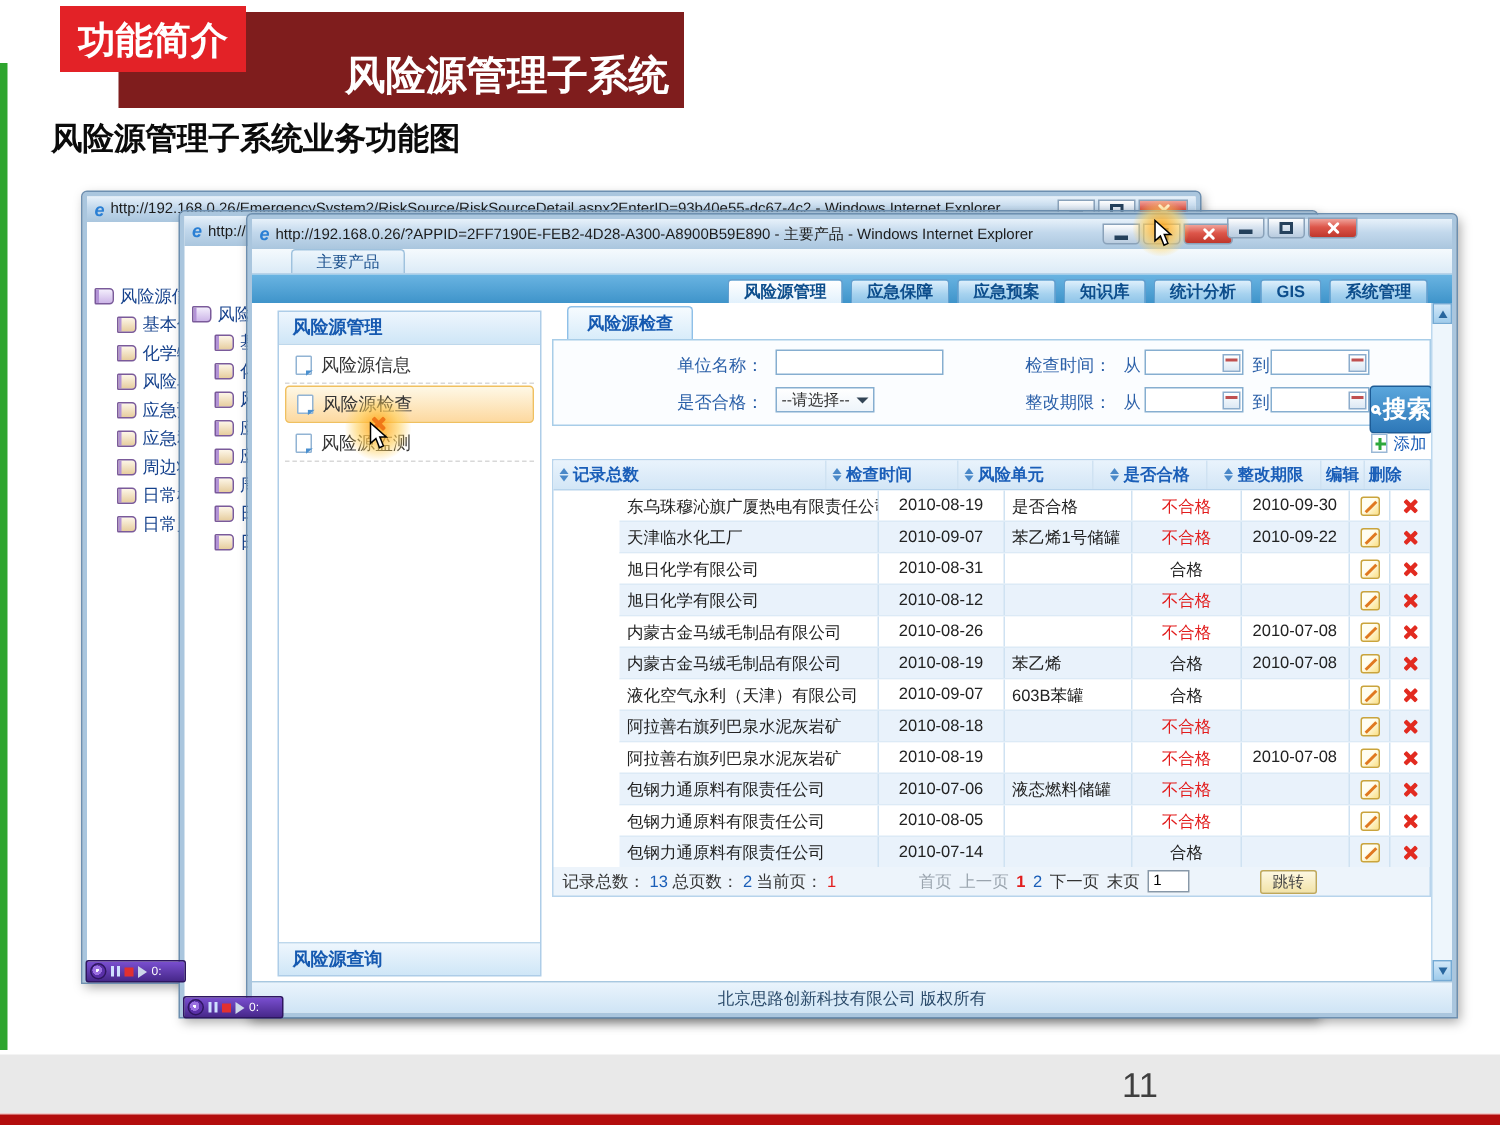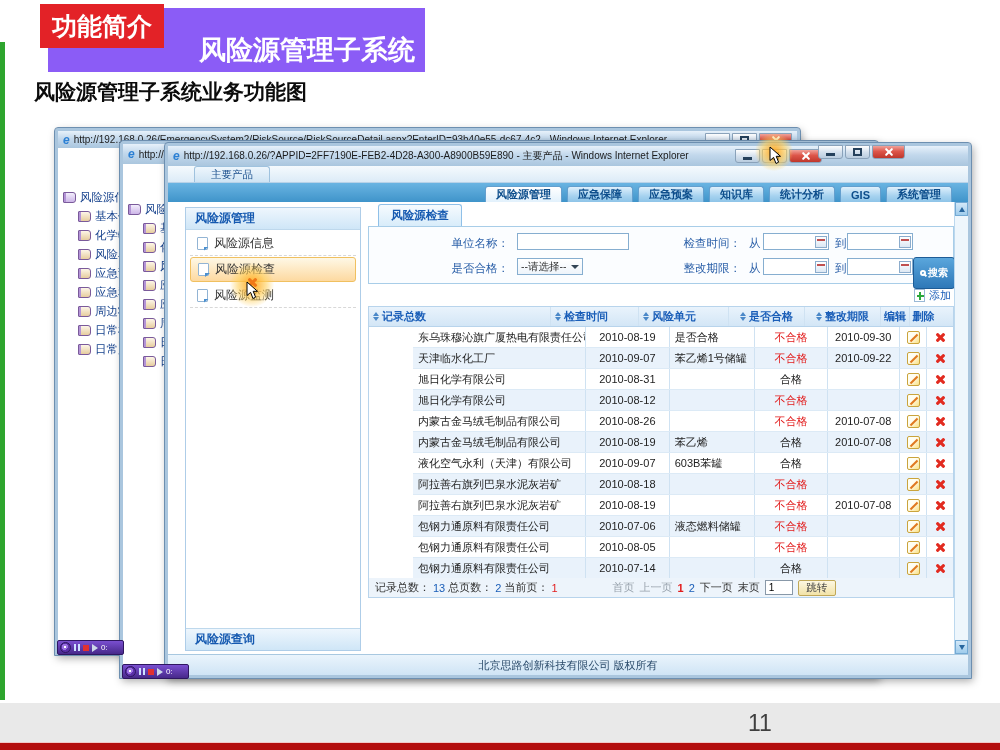--- a/index.html
+++ b/index.html
@@ -1,21 +1,21 @@
 <!DOCTYPE html>
 <html><head>
 <meta charset="utf-8">
 <style>
 * { margin:0; padding:0; box-sizing:border-box; }
 body { font-family:"Liberation Sans","DejaVu Sans",sans-serif; background:#fff; }
 .slide { position:relative; width:1000px; height:750px; background:#fff; overflow:hidden; }
 
 
 .green-strip { position:absolute; left:0; top:42; width:5px; height:658px; background:#2ea52e; top:42px; }
-.gray-banner { position:absolute; left:48px; top:8px; width:377px; height:64px; background:#8b5cf6;
+.gray-banner { position:absolute; left:79px; top:8px; width:377px; height:64px; background:#7f1d1d;
   display:flex; align-items:flex-end; justify-content:flex-end; padding:0 10px 4px 0;
   color:#fff; font-size:27px; font-weight:bold; }
 .red-tag { position:absolute; left:40px; top:4px; width:124px; height:44px; background:#e32227;
   display:flex; align-items:center; justify-content:center; color:#fff; font-size:25px; font-weight:bold; }
 .heading { position:absolute; left:34px; top:78px; font-size:21px; font-weight:bold; color:#0b0b0b; }
 .slide-footer { position:absolute; left:0; top:703px; width:1000px; height:39px; background:#e9e9e9; }
 .page-num { position:absolute; left:748px; top:710px; font-size:23px; color:#3f3f3f; }
 .red-bar { position:absolute; left:0; top:742px; width:1000px; height:8px; background:#b30d0d; border-top:1px solid #f0c8c8; }
 
 
@@ -80,21 +80,21 @@
   font-size:11.5px; font-weight:bold; color:#1559b0; }
 .sbox { position:absolute; left:0; top:22px; width:586px; height:58px; border:1px solid #a8cde8; background:#fbfdff; }
 .f-lab { position:absolute; font-size:11.5px; color:#2a5fa8; }
 .f-in { position:absolute; height:17px; background:#fff; border:1px solid #86aed0; }
 .ic-cal { position:absolute; right:1px; top:2px; width:12px; height:12px; background:linear-gradient(#fff,#dce8f4); border:1px solid #8caccc; }
 .ic-cal::before { content:""; position:absolute; left:1px; right:1px; top:2px; height:2px; background:#c05050; }
 .f-sel { position:absolute; height:17px; background:linear-gradient(#fff,#eef4fa); border:1px solid #86aed0;
   display:flex; align-items:center; padding:0 3px; font-size:10.5px; color:#333; }
 .dd { width:0; height:0; border-top:4px solid #345; border-left:4px solid transparent; border-right:4px solid transparent; margin-left:auto; }
 .btn-search { position:absolute; left:544px; top:30px; width:42px; height:32px; border:1px solid #1e5c96; border-radius:3px;
-  background:linear-gradient(#5aa6dc,#2e78b8); color:#fff; font-size:10px; font-weight:bold;
+  background:linear-gradient(#5aa6dc,#2e78b8); color:#fff; font-size:16px; font-weight:bold;
   display:flex; align-items:center; justify-content:center; gap:2px; }
 .ic-mag { width:6px; height:6px; border:2px solid #fff; border-radius:50%; position:relative; flex:none; }
 .ic-mag::after { content:""; position:absolute; width:4px; height:2px; background:#fff; transform:rotate(45deg); right:-3px; bottom:-2px; }
 .addrow { position:absolute; left:0; top:82px; width:586px; height:18px; display:flex; align-items:center; justify-content:flex-end; }
 .add-link { display:flex; align-items:center; font-size:11px; color:#1a5eb8; padding-right:3px; }
 .ic-add { width:11px; height:13px; background:#fff; border:1px solid #9ab8d6; position:relative; margin-right:4px; }
 .ic-add::before { content:""; position:absolute; left:2px; top:5px; width:7px; height:2px; background:#2ca83c; }
 .ic-add::after { content:""; position:absolute; left:4px; top:2px; width:2px; height:8px; background:#2ca83c; }
 
 
@@ -120,21 +120,21 @@
 .ic-del::before,.ic-del::after { content:""; position:absolute; left:4px; top:0; width:3px; height:11px; border-radius:1px; background:#e22b20; }
 .ic-del::before { transform:rotate(45deg); } .ic-del::after { transform:rotate(-45deg); }
 
 
 .pager { position:absolute; left:0; top:374px; width:586px; height:20px; background:#edf4fb; border:1px solid #b8d4ec; border-top:none;
   display:flex; align-items:center; font-size:11px; color:#333; padding:0 6px; gap:3px; }
 .pg-b { color:#1a5eb8; } .pg-r { color:#e21d1d; } .pg-gray { color:#9aa4ae; } .pg-lnk { color:#333; }
 .pg-right { margin-left:52px; display:flex; align-items:center; gap:5px; }
 .pg-input { width:28px; height:15px; border:1px solid #8898a8; font-size:10px; padding-left:3px; background:#fff; }
 .btn-jump { width:38px; height:16px; background:linear-gradient(#fdf8e2,#f2e3a8); border:1px solid #c0a858; border-radius:2px;
-  font-size:10.5px; color:#444; display:flex; align-items:center; justify-content:center; }
+  font-size:10.5px; color:#444; display:flex; align-items:center; justify-content:center;margin-left:42px; }
 
 
 .scroll { position:absolute; right:0; top:0; width:14px; height:452px; background:#eef6fc; border-left:1px solid #bcd8ee; }
 .s-btn { position:absolute; left:0; width:13px; height:14px; background:linear-gradient(#d3e8f8,#9fccec); border:1px solid #74aad4; display:flex; align-items:center; justify-content:center; }
 .s-up { top:0; } .s-dn { bottom:0; }
 .tri-up { width:0;height:0;border-left:3px solid transparent;border-right:3px solid transparent;border-bottom:5px solid #28669e; }
 .tri-dn { width:0;height:0;border-left:3px solid transparent;border-right:3px solid transparent;border-top:5px solid #28669e; }
 
 
 .glow { position:absolute; border-radius:50%; z-index:60;

